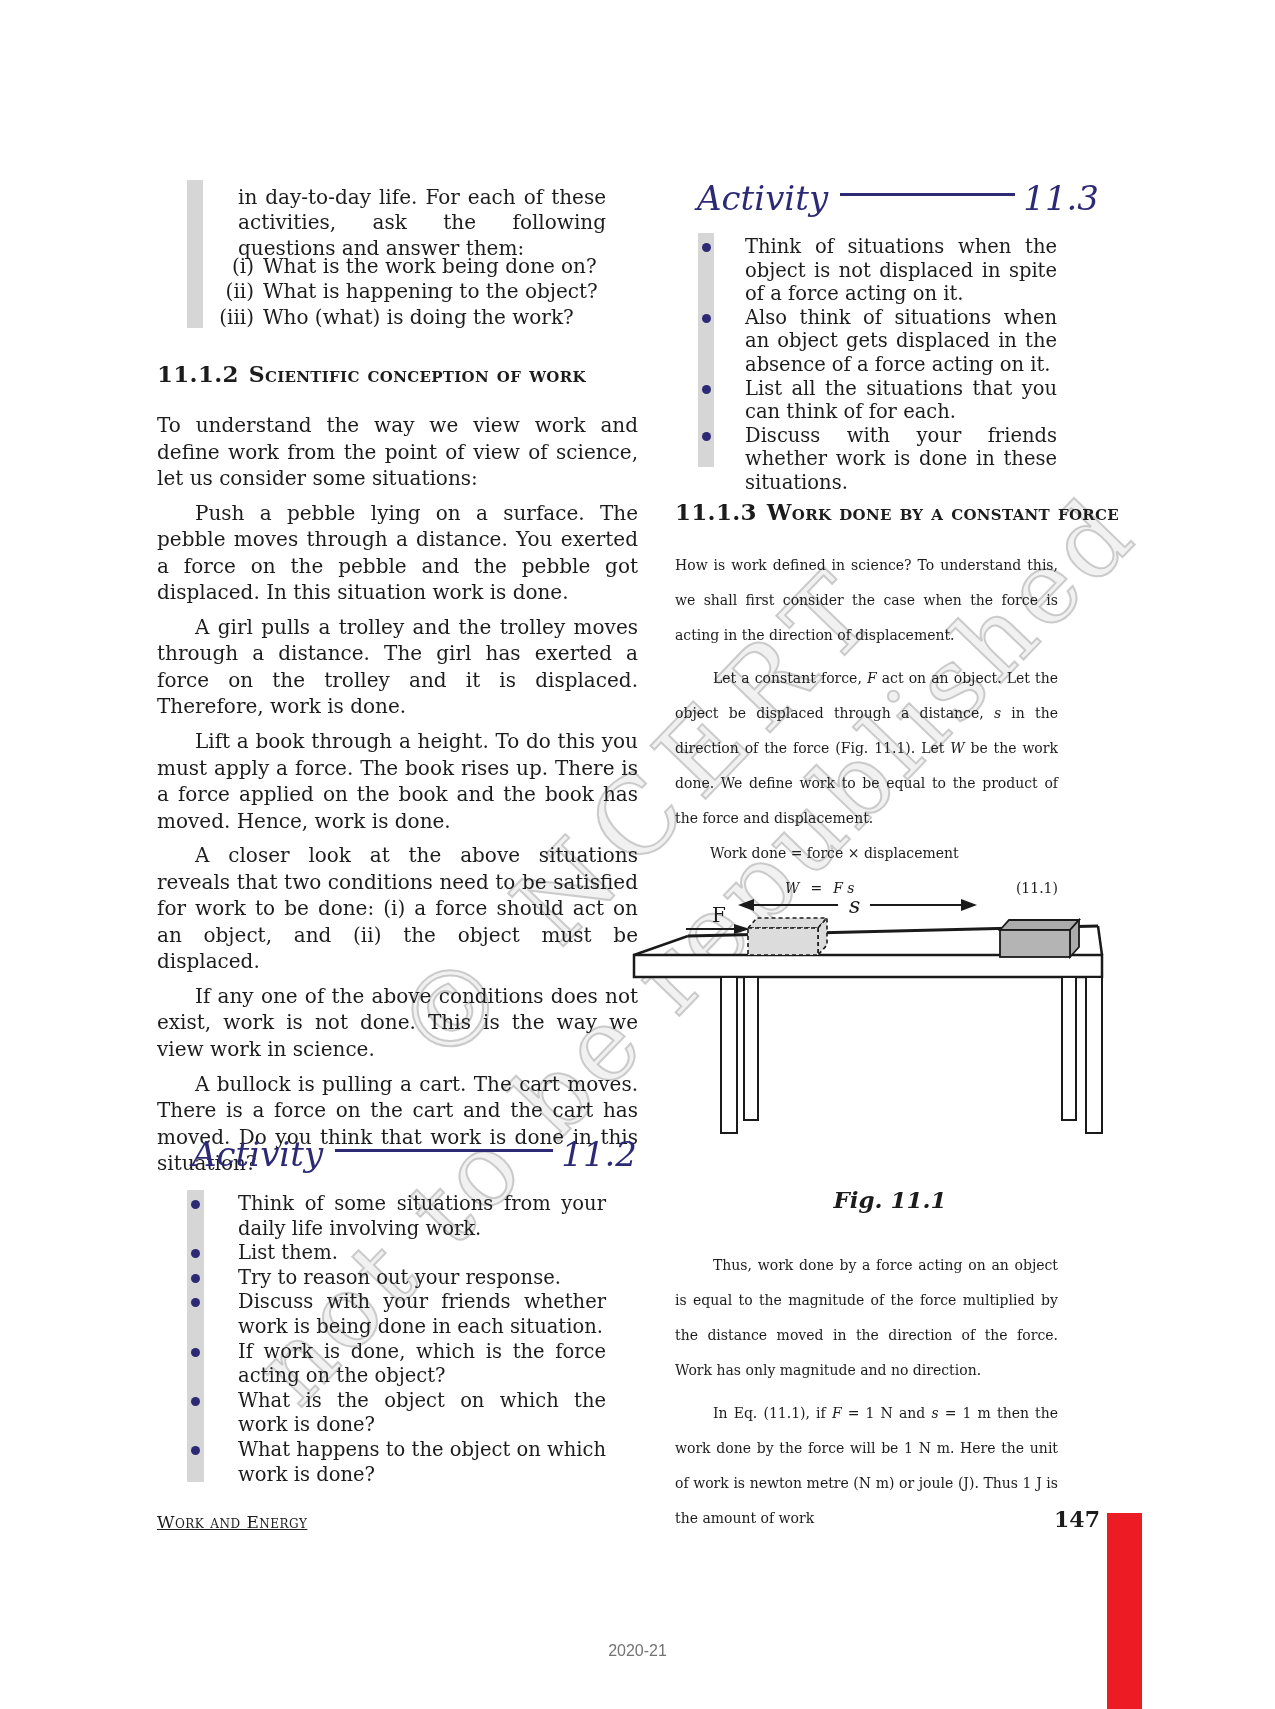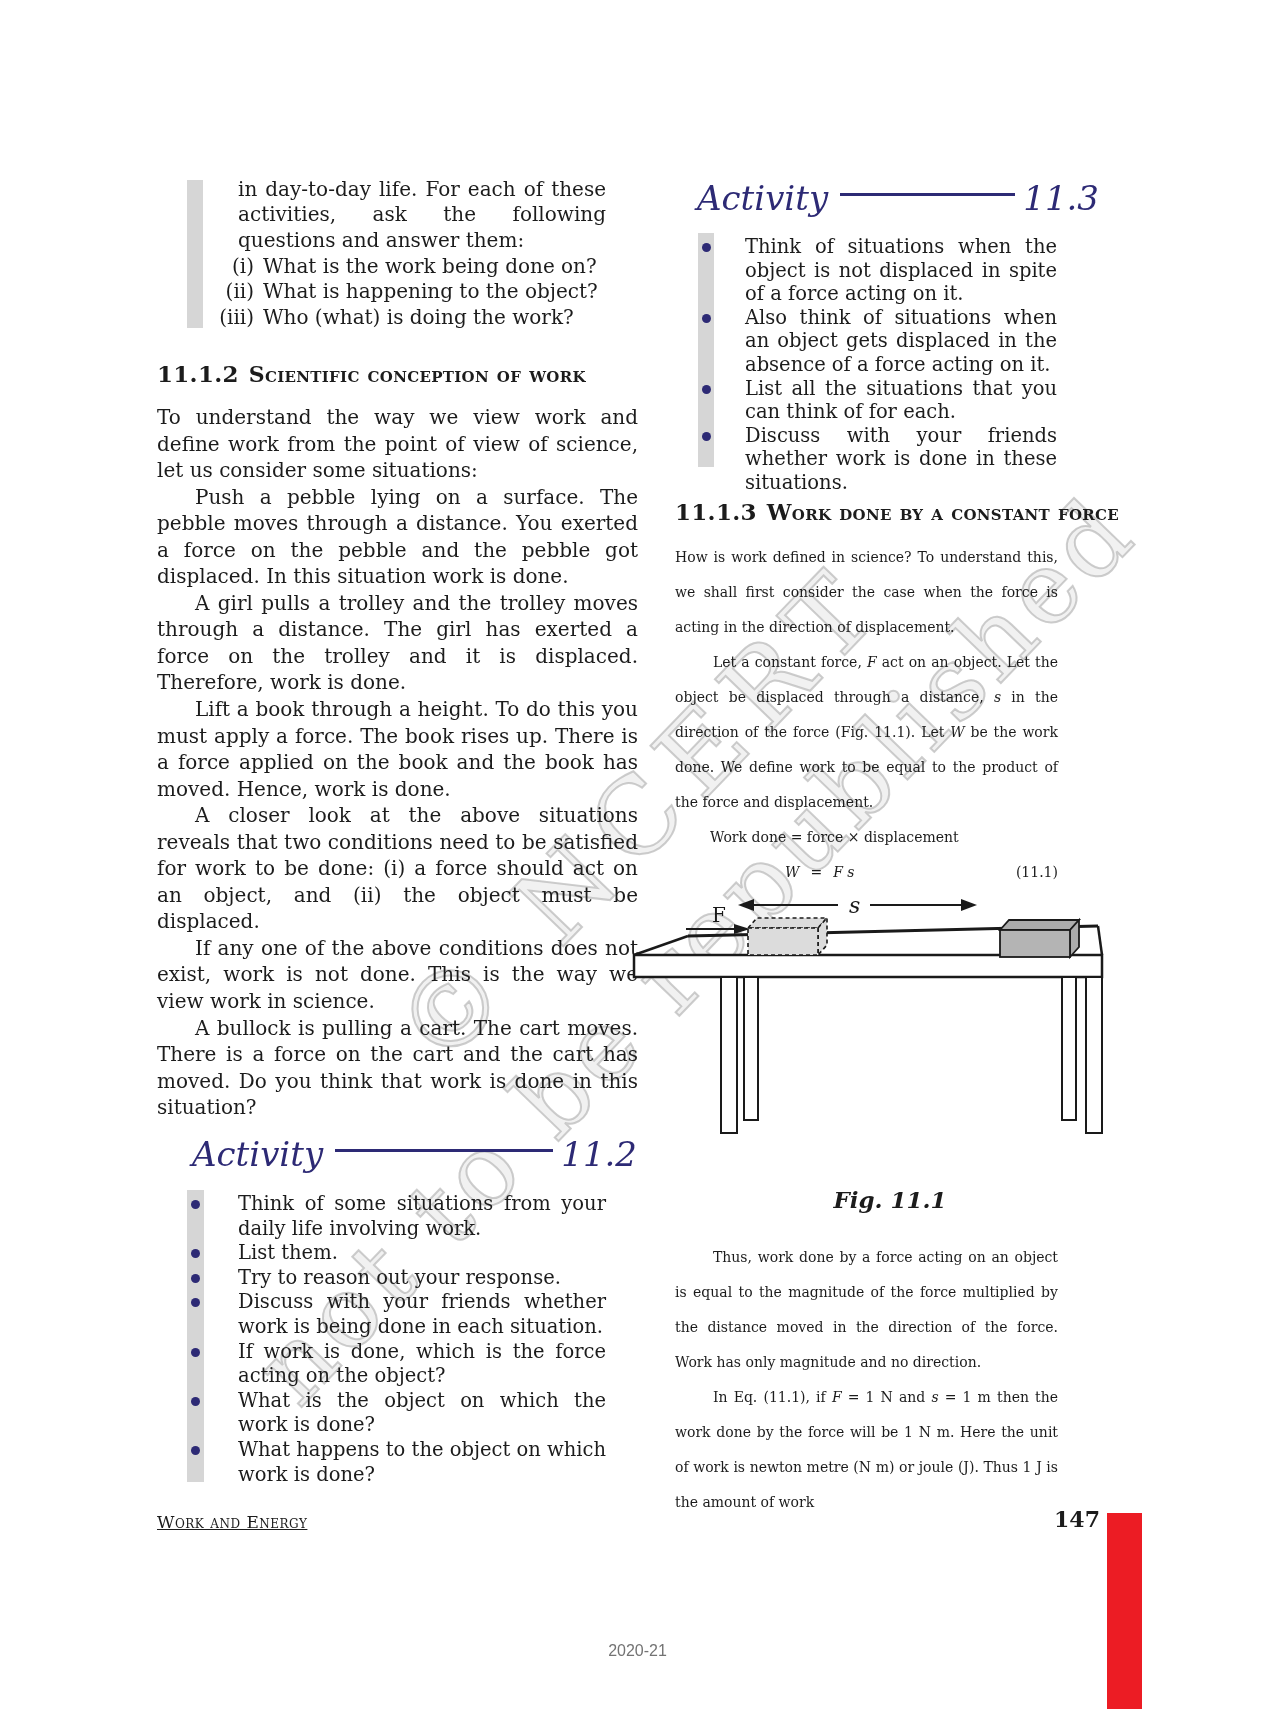--- a/index.html
+++ b/index.html
@@ -1,21 +1,21 @@
 <!DOCTYPE html>
 <html style="--accent-navy: #2d2a75; --red-bar: #ec1c24; --bar-gray: #d6d6d6;"><head>
 <meta charset="utf-8">
 <style>
   html,body{margin:0;padding:0;background:#ffffff;}
   .page{
     position:relative;width:1275px;height:1709px;background:#fff;
     font-family:"DejaVu Serif",serif;color:#1c1c1c;overflow:hidden;
   }
   .abs{position:absolute;}
-  .just{text-align:justify;text-justify:inter-word;}
+  .just{text-align:justify;text-justify:inter-word;margin-top:8px;}
   .ind{text-indent:38px;}
   p{margin:0;}
   
   .body-text{font-size:20px;line-height:26.55px;}
   .rcol-text{font-size:14px;line-height:35px;}
   
   .gbar{position:absolute;width:17px;background:var(--bar-gray,#d6d6d6);}
   
   .sec-head{white-space:nowrap;font-size:23px;font-weight:700;letter-spacing:.3px;}
   .sec-head .num{font-weight:700;margin-right:10px;}

